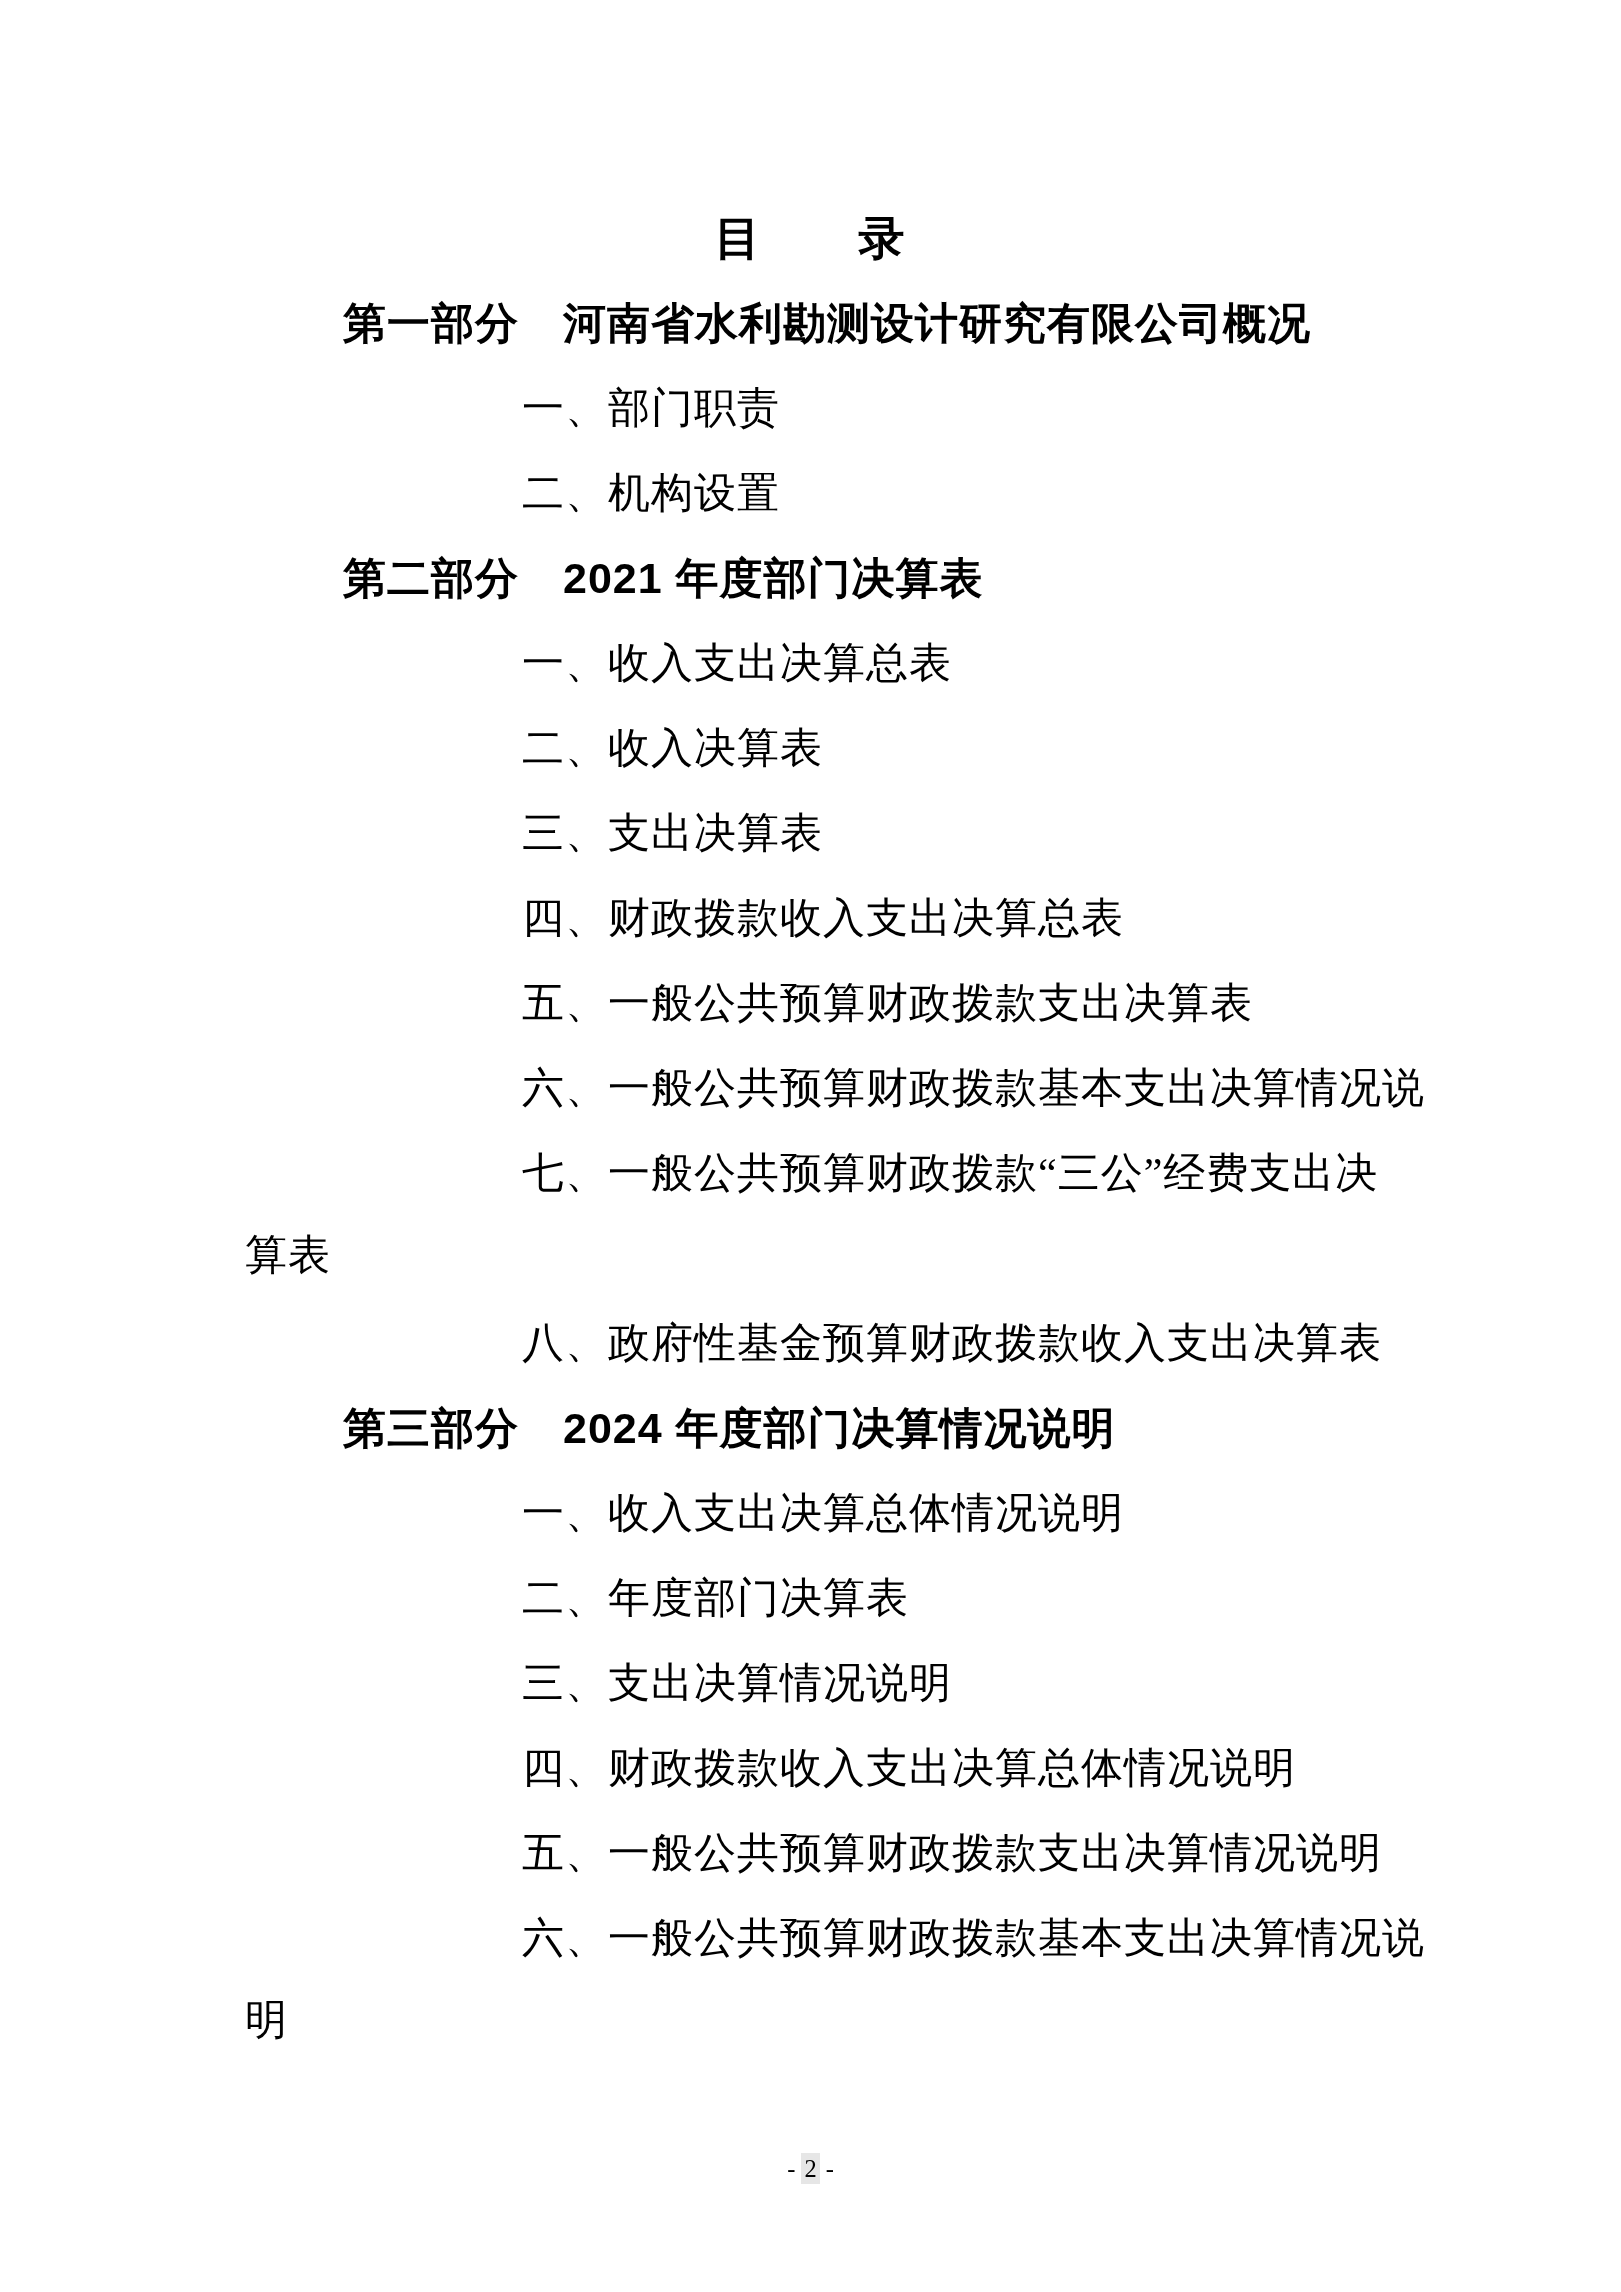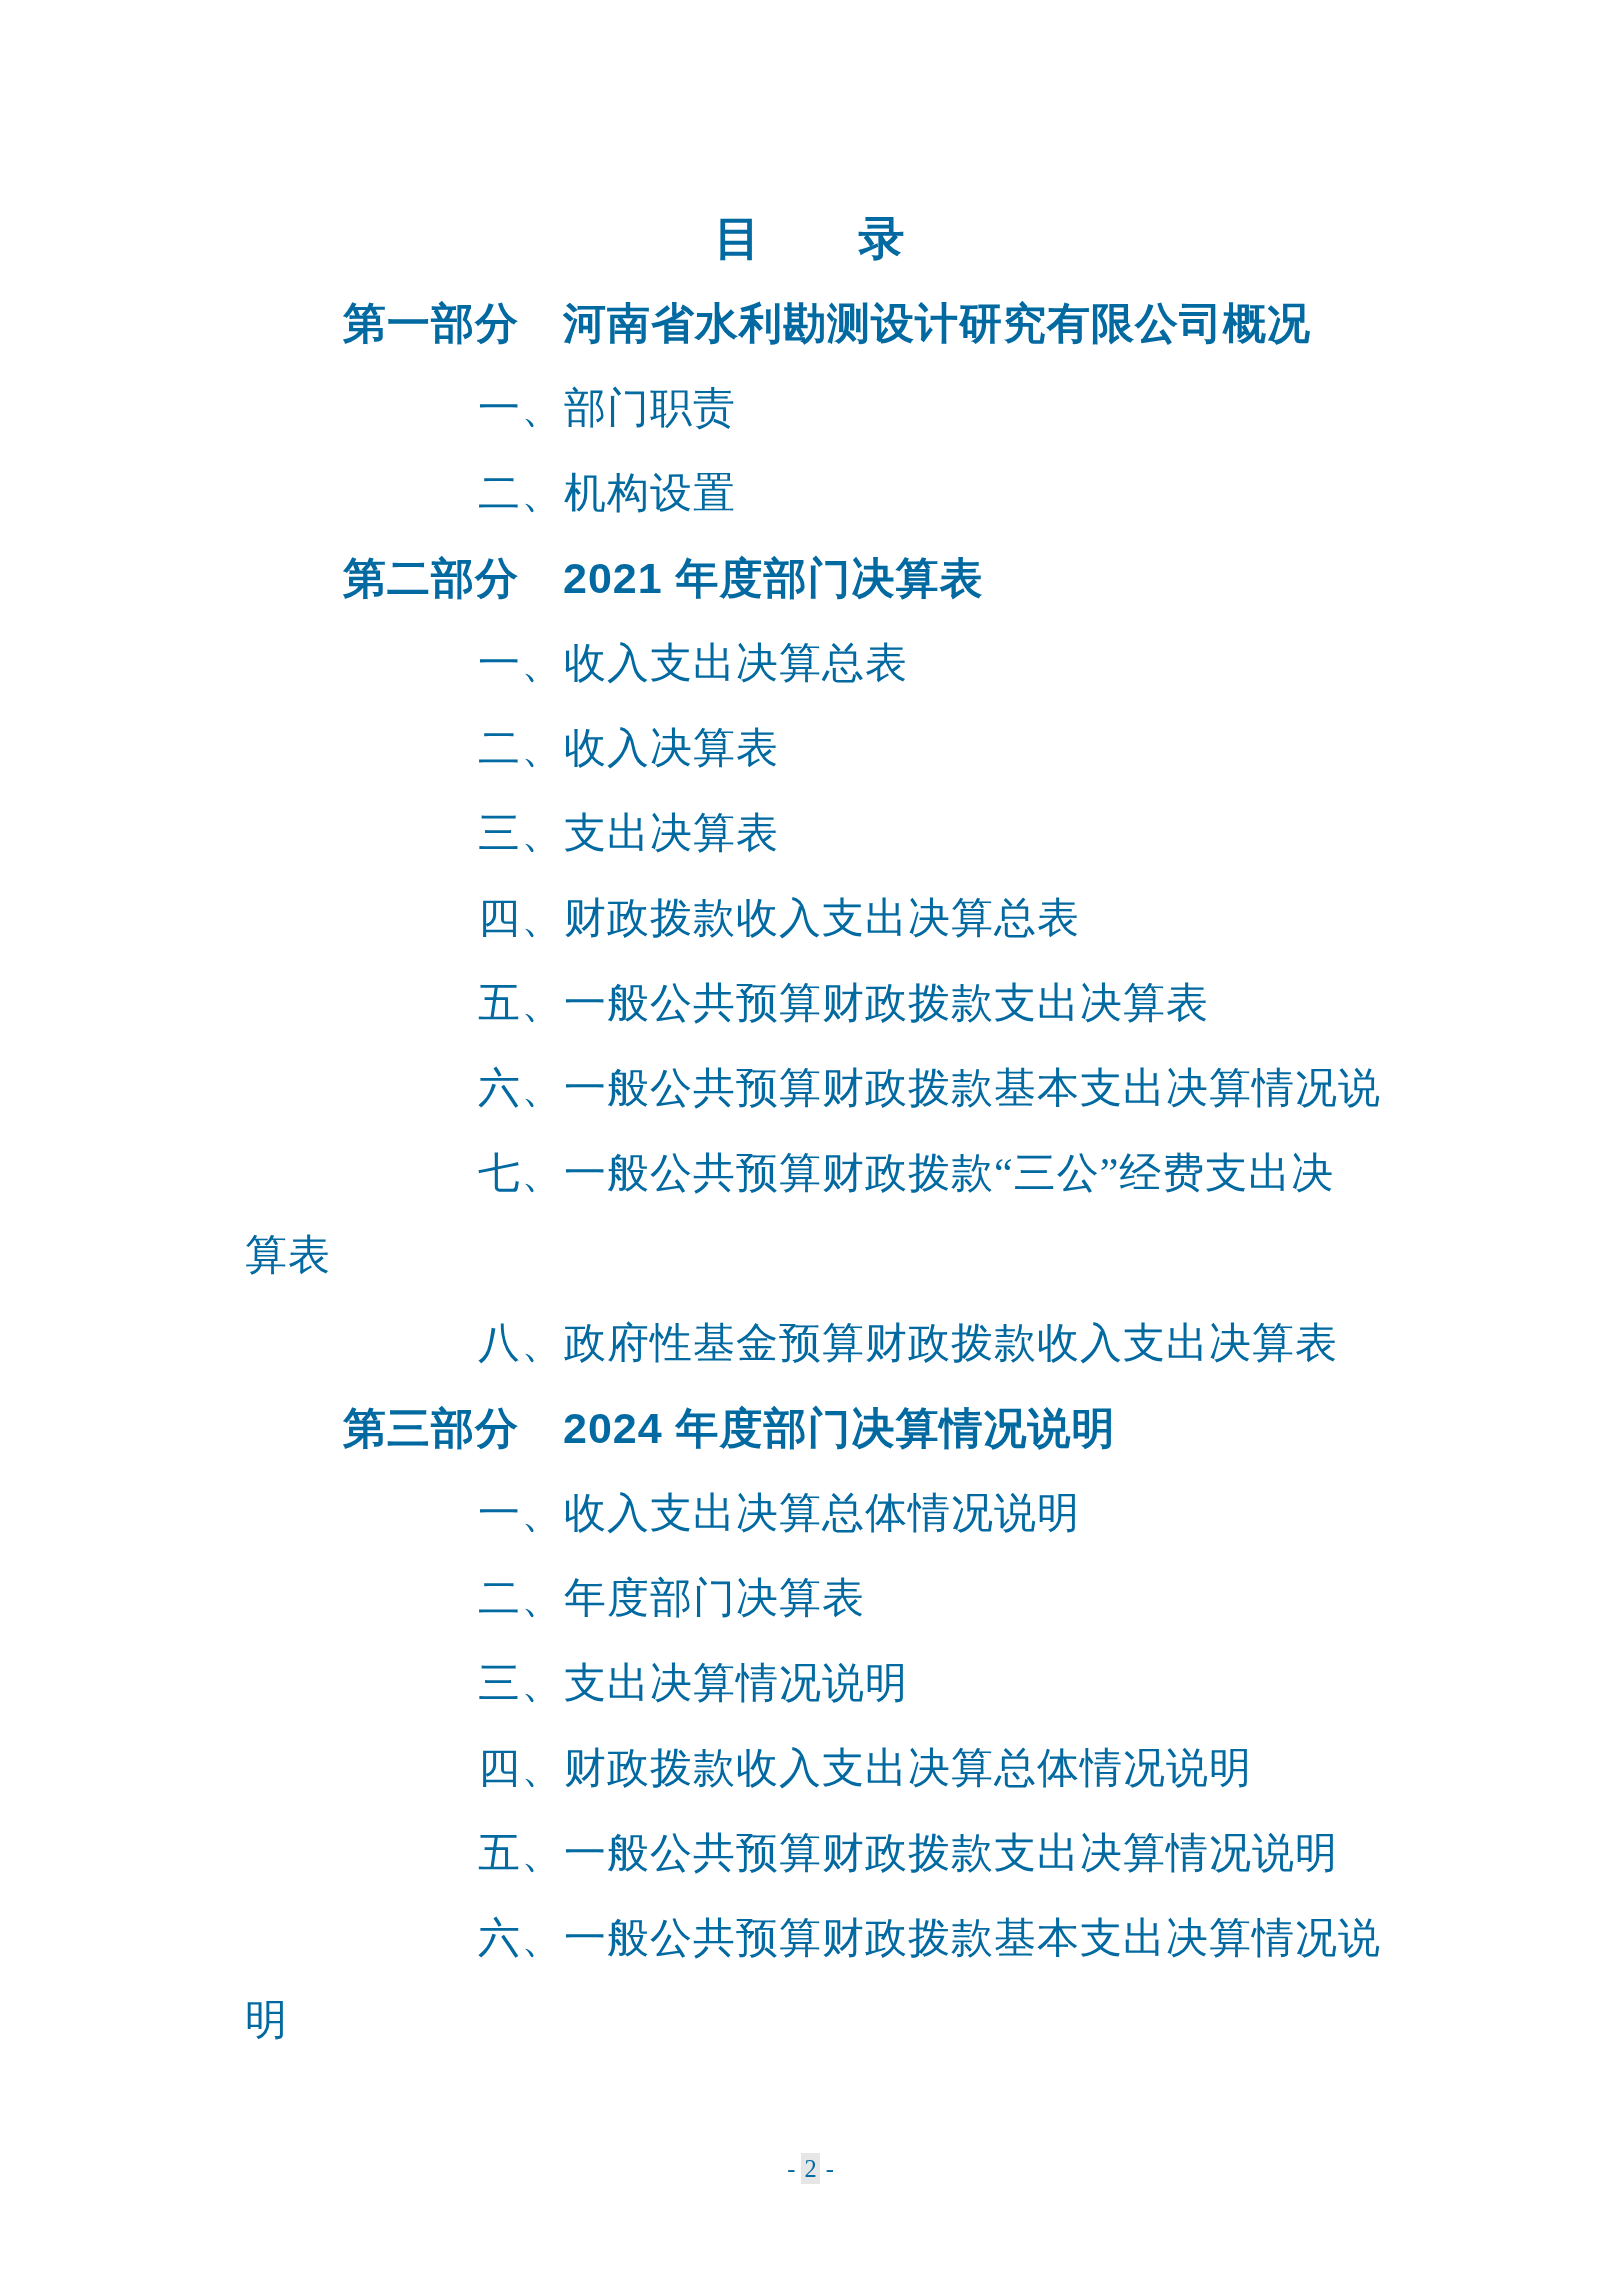--- a/index.html
+++ b/index.html
@@ -5,21 +5,21 @@
   html, body {
     margin: 0;
     padding: 0;
     background: #ffffff;
   }
   .page {
     position: relative;
     width: 1621px;
     height: 2293px;
     background: #ffffff;
-    color: #0369a1;
+    color: #000000;
     font-family: "Liberation Serif", serif;
     overflow: hidden;
   }
   .toc {
     position: absolute;
     top: 196px;
     left: 0;
     right: 0;
   }
   .line {
@@ -37,20 +37,21 @@
     letter-spacing: 2px;
   }
   .line.part {
     padding-left: 343px;
     font-family: Liberation Sans, sans-serif;
     font-weight: bold;
     font-size: 43px;
   }
   .line.item {
     padding-left: 478px;
+    margin-left: 44px;
   }
   .line.continuation {
     padding-left: 245px;
     font-family: Liberation Mono, monospace;
   }
   .footer {
     position: absolute;
     top: 2152px;
     left: 0;
     right: 0;

